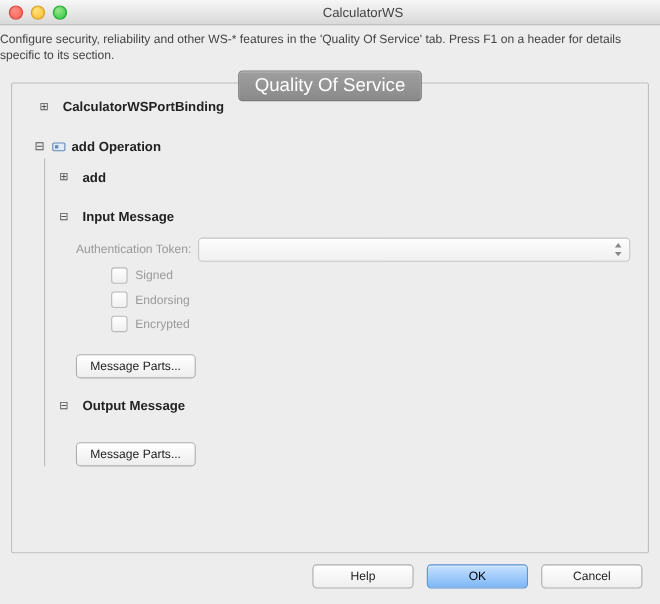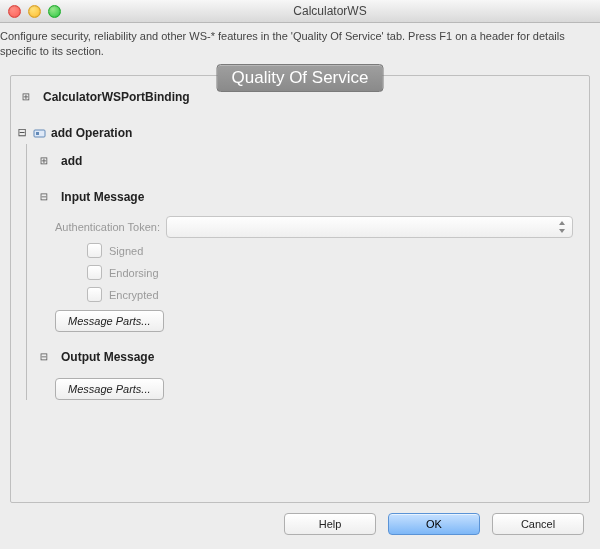--- a/index.html
+++ b/index.html
@@ -50,21 +50,21 @@
   .panel-wrap {
     margin: 14px 10px 0 10px;
     position: relative;
   }
   .panel {
     border: 1px solid #bfbfbf;
     border-radius: 2px;
     background: #ededed;
     height: 428px;
     box-sizing: border-box;
-    padding: 10px 6px 6px 4px;
+    padding: 10px 6px 6px 18px;
     overflow: hidden;
   }
   .tab-label {
     position: absolute;
     top: -11px;
     left: 50%;
     transform: translateX(-50%);
     background: linear-gradient(#9f9f9f,#8a8a8a);
     color: #fff;
     font-size: 17px;
@@ -189,23 +189,22 @@
     cursor: default;
     user-select: none;
   }
   .btn.default {
     background: linear-gradient(#c7e1ff, #7db7f7);
     border-color: #5a93d6;
     color: #000;
   }
   .btn-row-inner {
     margin-left: 28px;
-    margin-top: 4px;
+    margin-top: 16px;
     margin-bottom: 8px;
-    font-style: italic;
   }
   .footer {
     display: flex;
     justify-content: flex-end;
     gap: 12px;
     padding: 10px 16px 0 0;
   }
   .footer .btn { min-width: 66px; }
 </style>
 </head>

